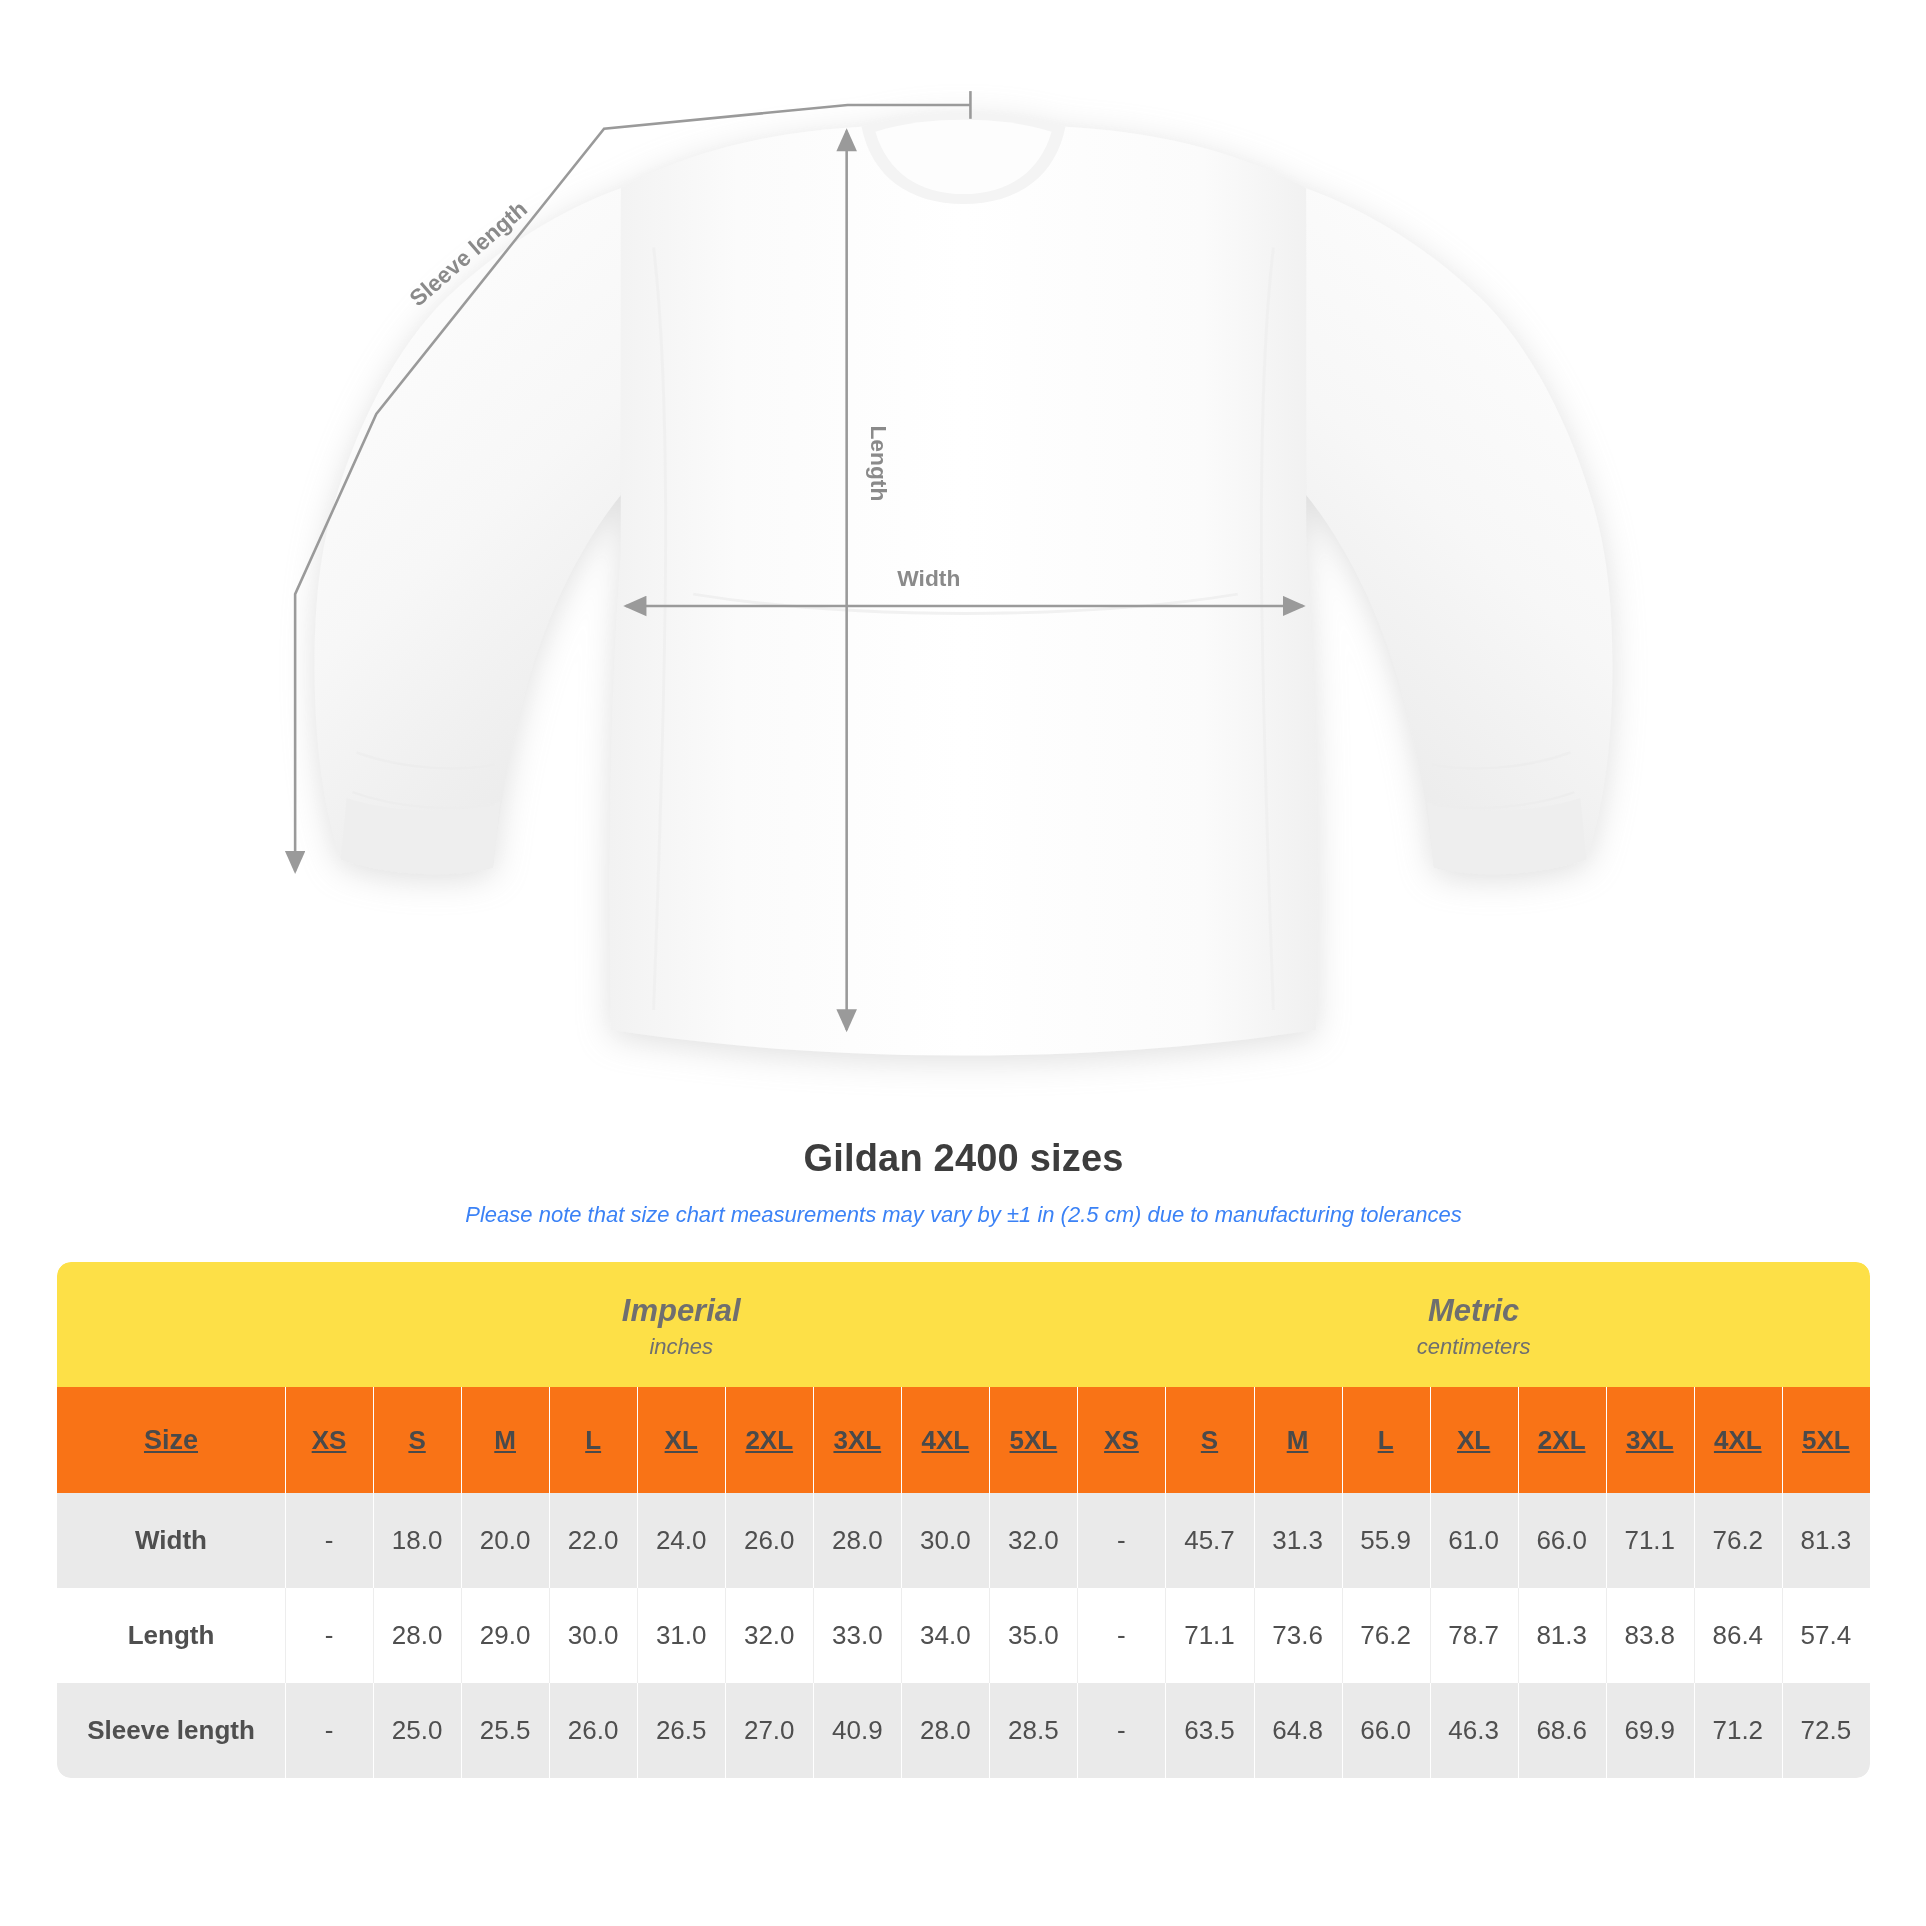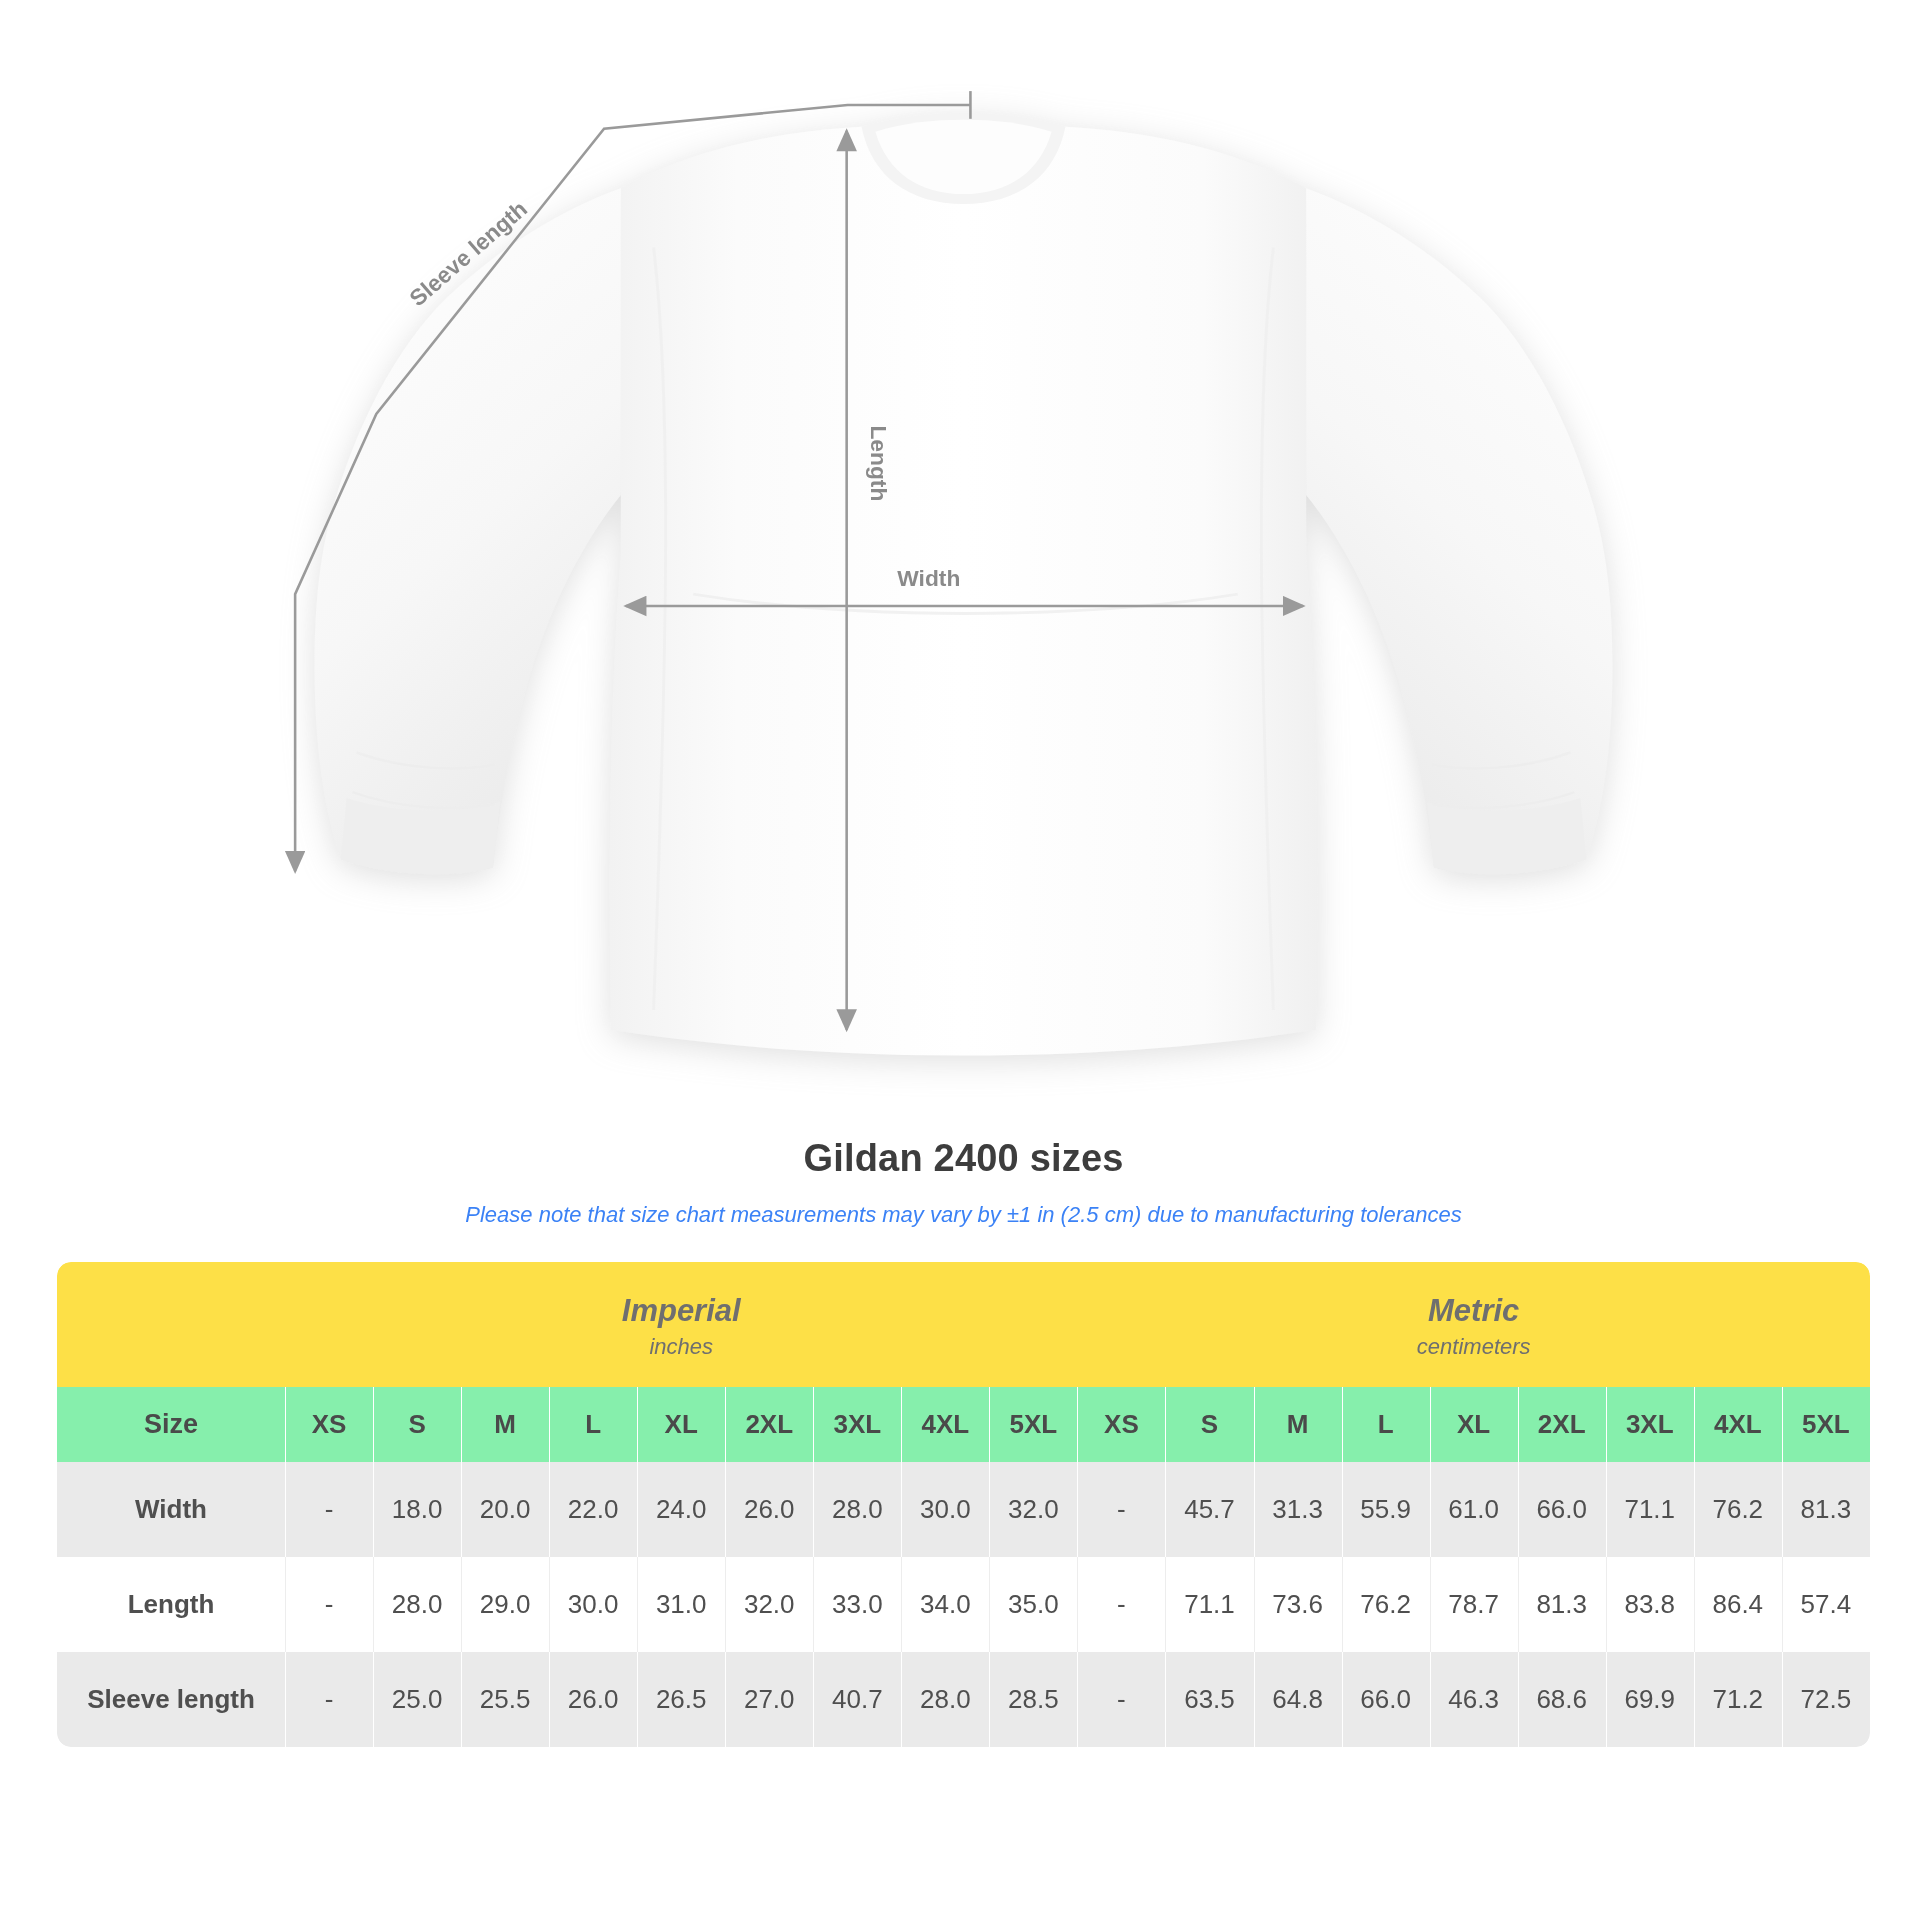--- a/index.html
+++ b/index.html
@@ -94,25 +94,26 @@
   .unit-sub {
     font-size: 22px;
     font-style: italic;
     color: #6f6f6f;
     line-height: 1.5;
     text-align: center;
   }
 
   
   tr.size-row td {
-    background: #86efac;
-    height: 75px;
+    background: #f97316;
+    height: 106px;
     font-weight: bold;
     color: #4a4a4a;
     font-size: 26px;
+    text-decoration: underline;
   }
   tr.size-row td.row-label {
     font-size: 27px;
   }
 
   
   tr.data-row td {
     height: 95px;
     font-size: 26px;
     color: #4f4f4f;
@@ -347,21 +348,21 @@
         </tr>
 
         <tr class="data-row shade last-row">
           <td class="row-label corner-left">Sleeve length</td>
           <td class="cell-sep">-</td>
           <td class="cell-sep">25.0</td>
           <td class="cell-sep">25.5</td>
           <td class="cell-sep">26.0</td>
           <td class="cell-sep">26.5</td>
           <td class="cell-sep">27.0</td>
-          <td class="cell-sep">40.7</td>
+          <td class="cell-sep">40.9</td>
           <td class="cell-sep">28.0</td>
           <td class="cell-sep">28.5</td>
           <td class="cell-sep">-</td>
           <td class="cell-sep">63.5</td>
           <td class="cell-sep">64.8</td>
           <td class="cell-sep">66.0</td>
           <td class="cell-sep">46.3</td>
           <td class="cell-sep">68.6</td>
           <td class="cell-sep">69.9</td>
           <td class="cell-sep">71.2</td>

